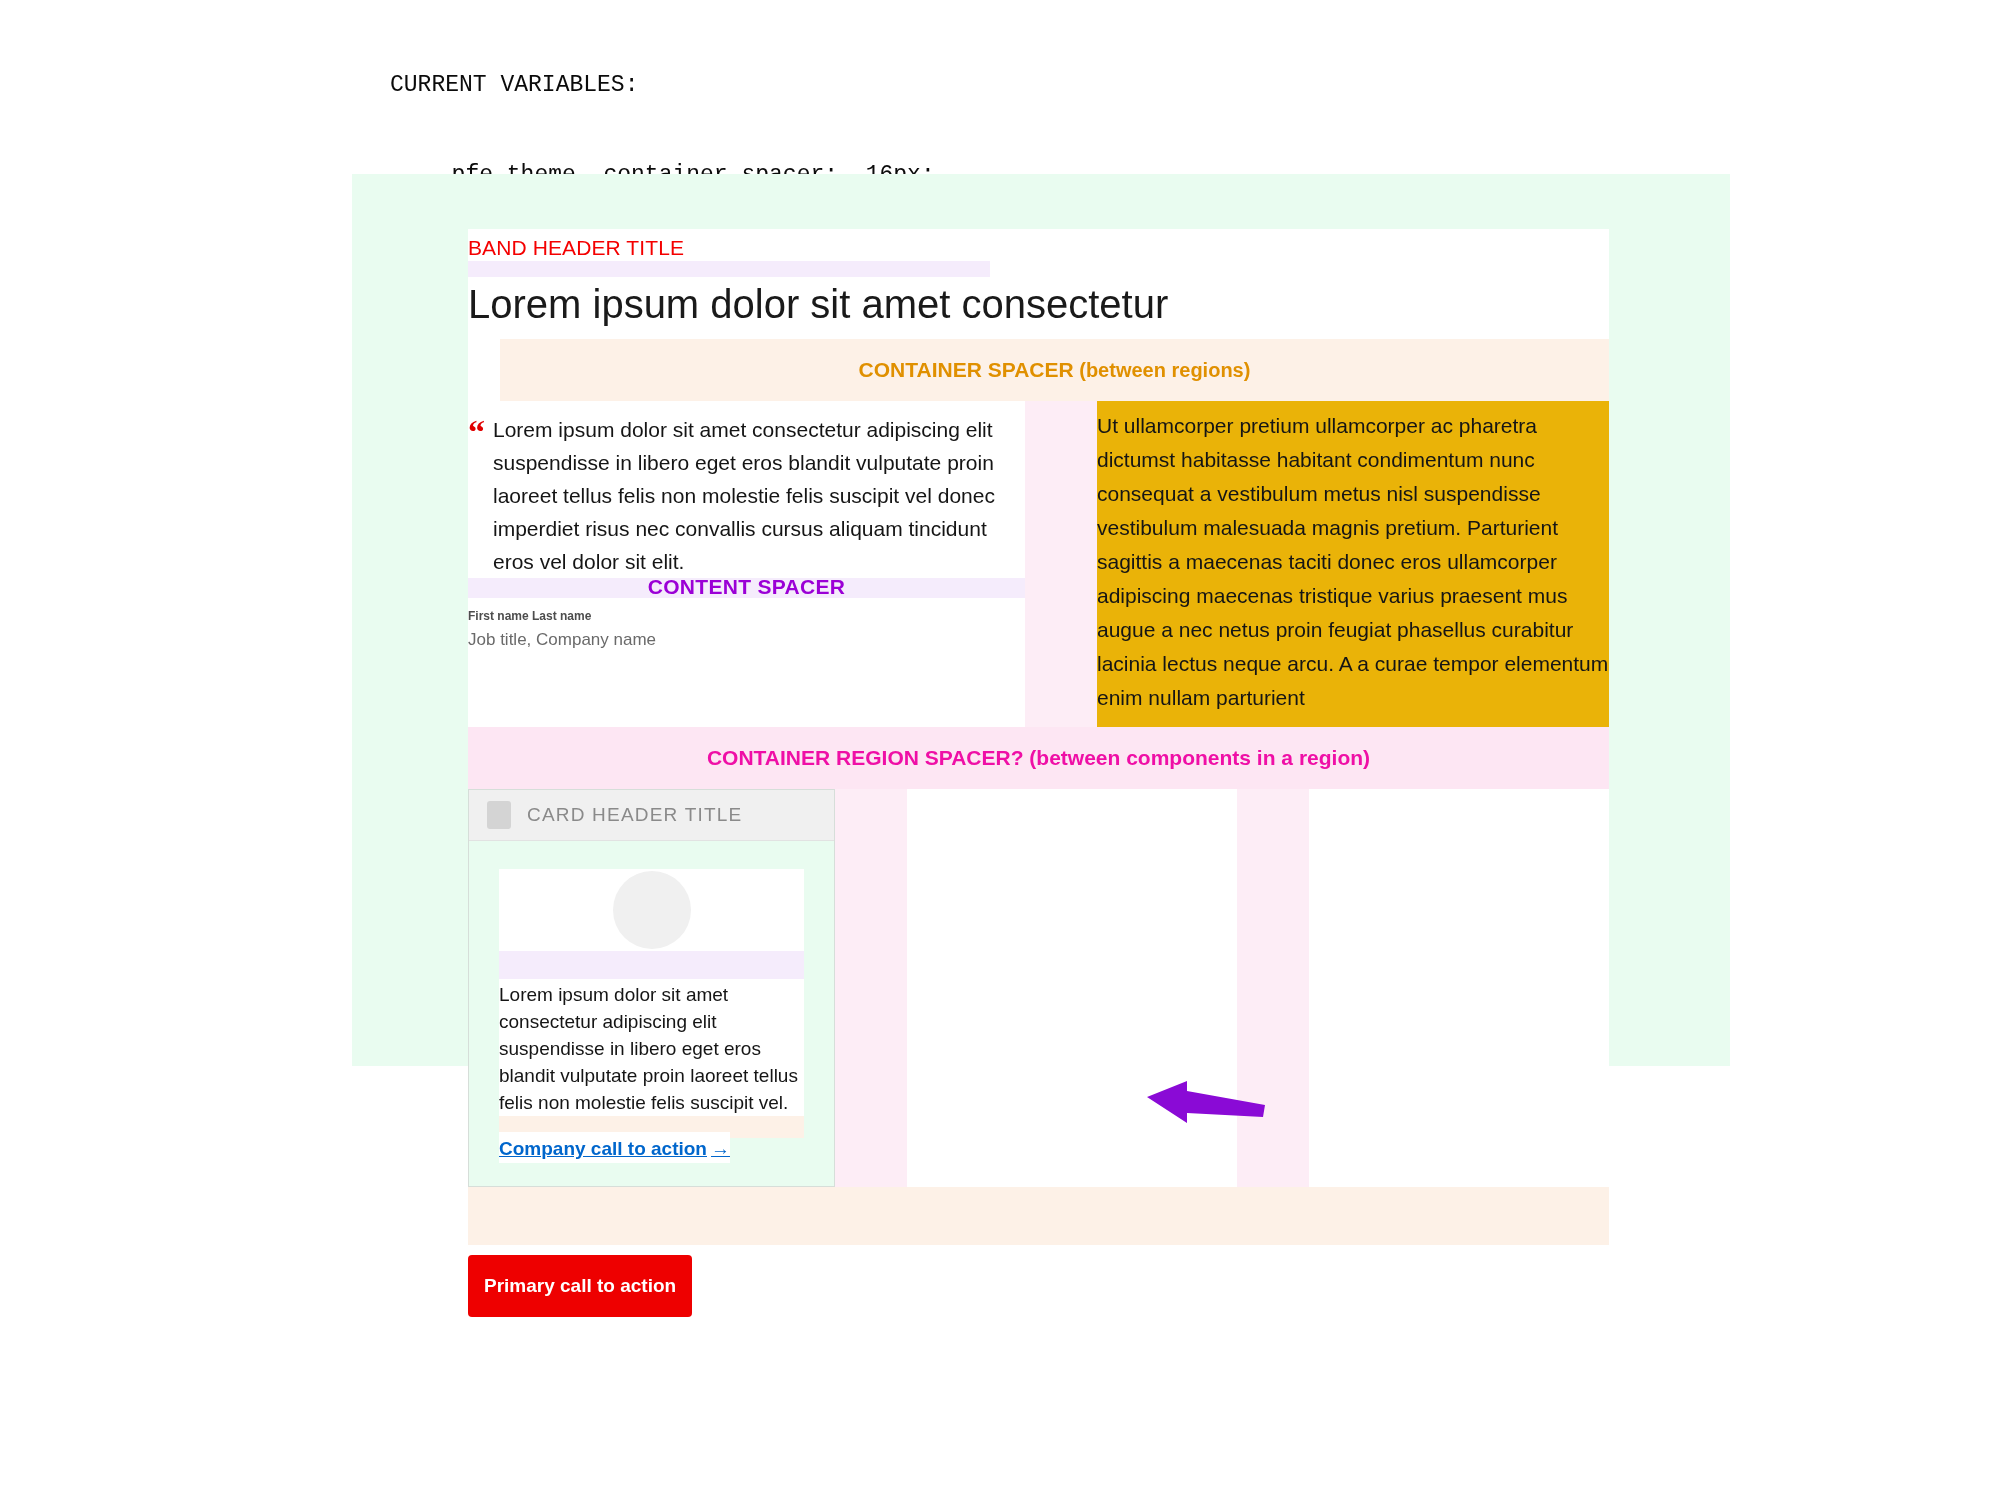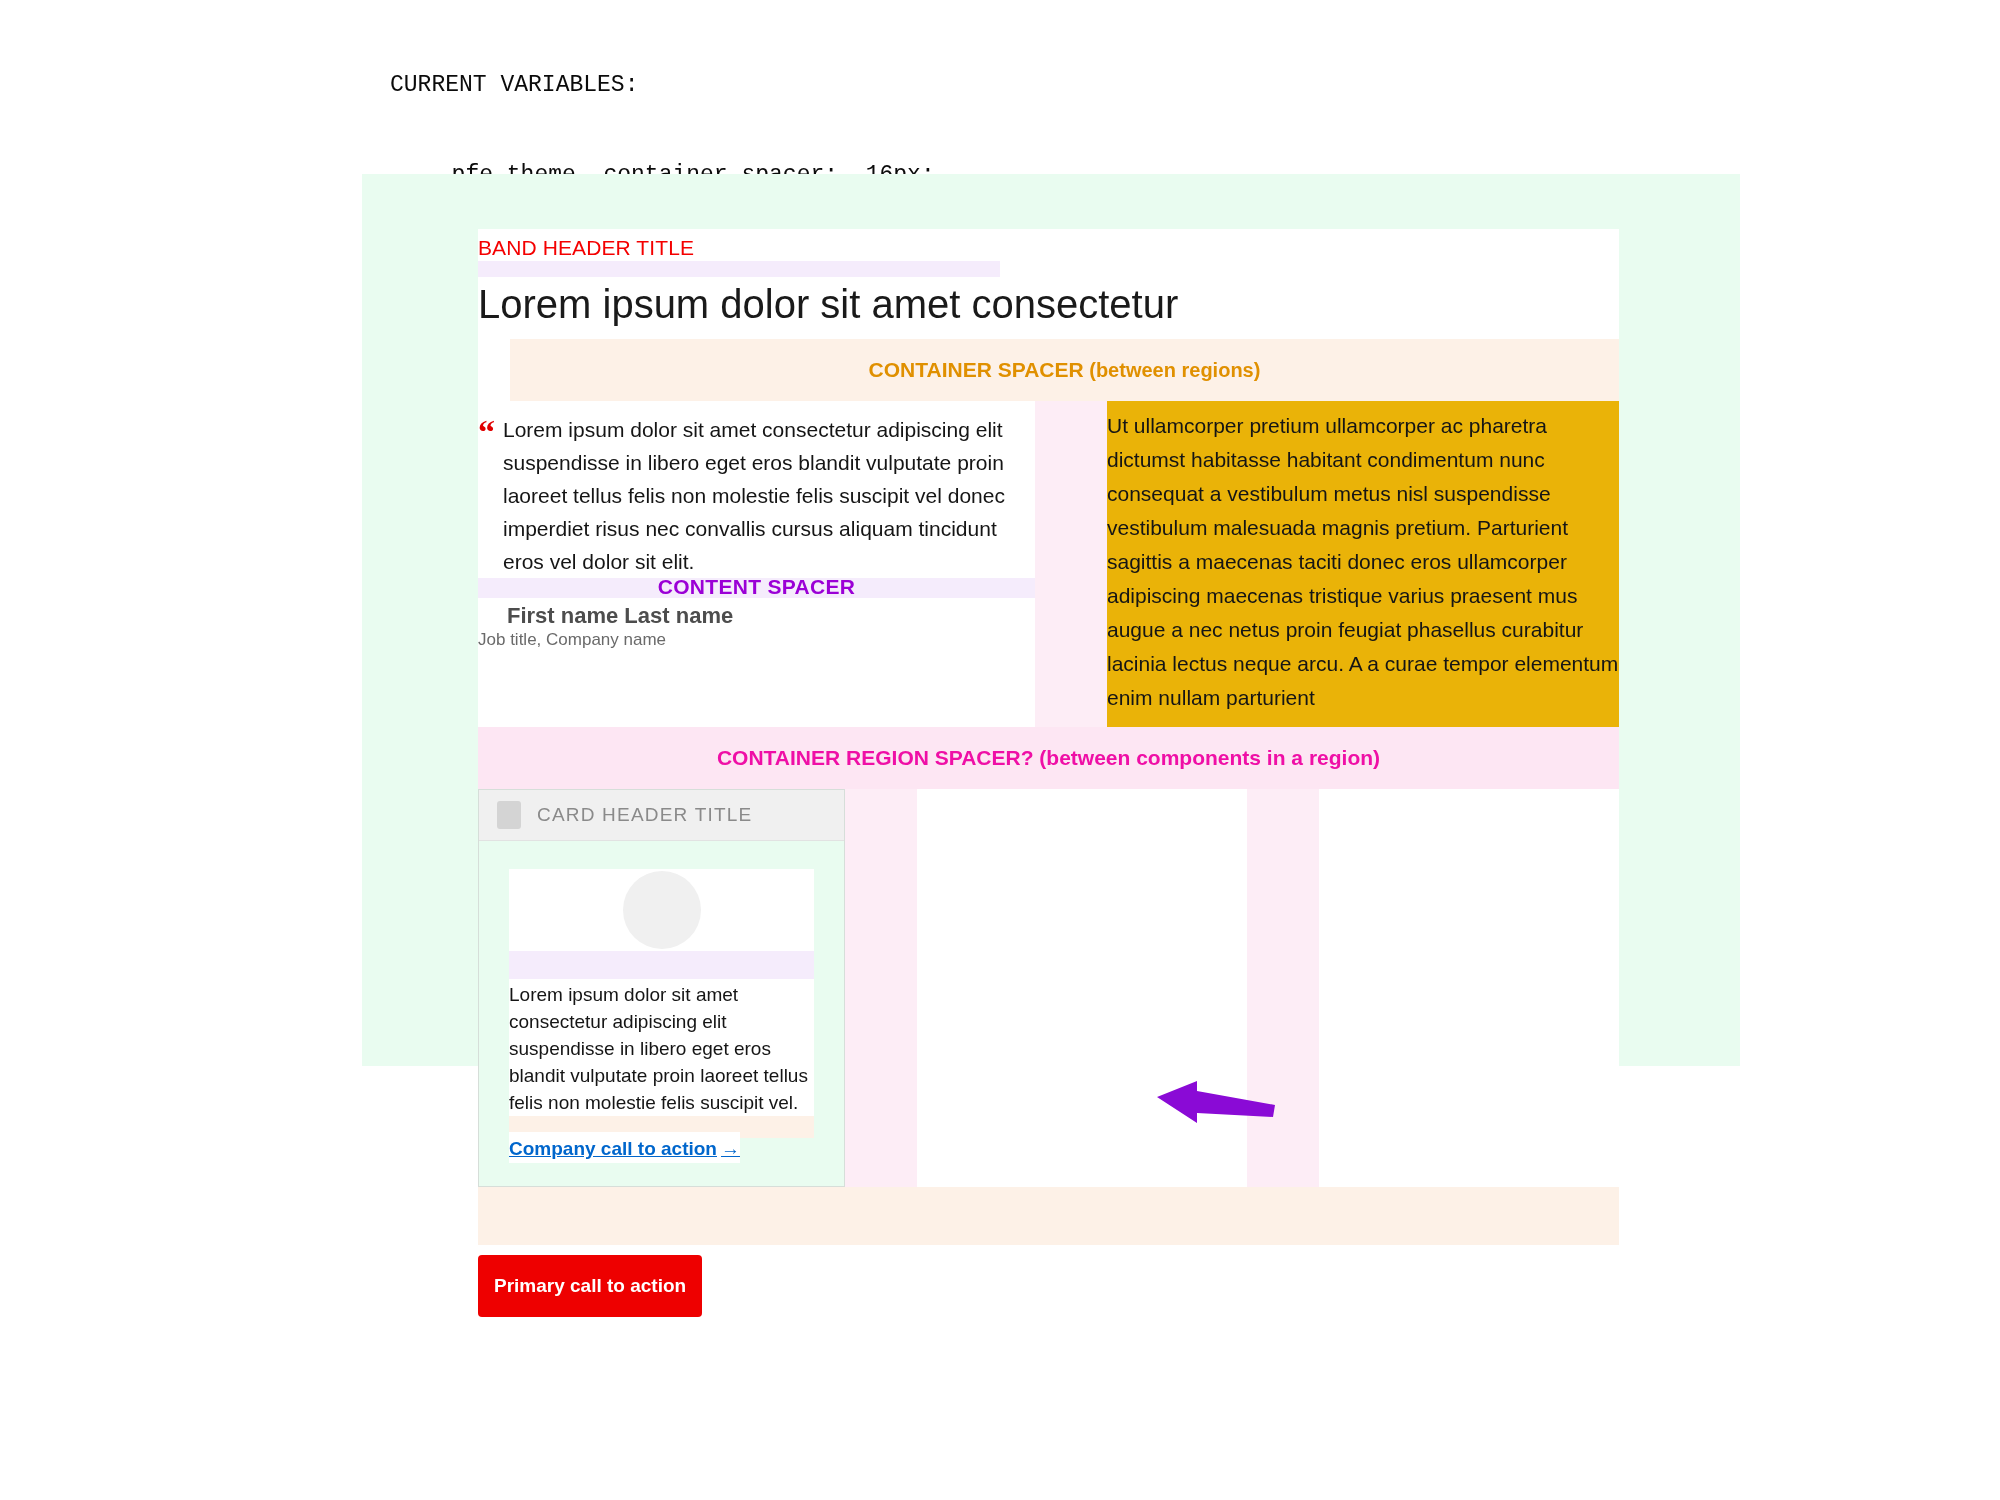--- a/index.html
+++ b/index.html
@@ -25,21 +25,21 @@
     line-height: 30px;
     color: #0b0b0b;
     white-space: pre;
   }
   .code-legend .code-line { white-space: pre; margin-left: 16px; }
   .code-legend .code-indent { padding-left: 34px; }
 
   
   .container-padding {
     position: absolute;
-    left: 362px;
+    left: 352px;
     top: 174px;
     width: 1378px;
     height: 892px;
     background: #e9fcf0;
   }
 
   .container-padding-label {
     position: absolute;
     left: 0;
     top: 0;
@@ -154,25 +154,24 @@
     top: -3px;
     text-align: center;
     font-size: 21px;
     font-weight: bold;
     color: #9b00d6;
     letter-spacing: 0.3px;
   }
 
   .attribution { padding: 6px 0 16px 0; }
   .attr-name {
-    font-size: 22px;
+    font-size: 12px;
     font-weight: bold;
     color: #4d4d4d;
     line-height: 24px;
-    padding-left: 29px;
   }
   .attr-role {
     font-size: 17px;
     color: #6a6a6a;
     line-height: 24px;
   }
 
   .right-paragraph {
     font-size: 21px;
     line-height: 34px;

